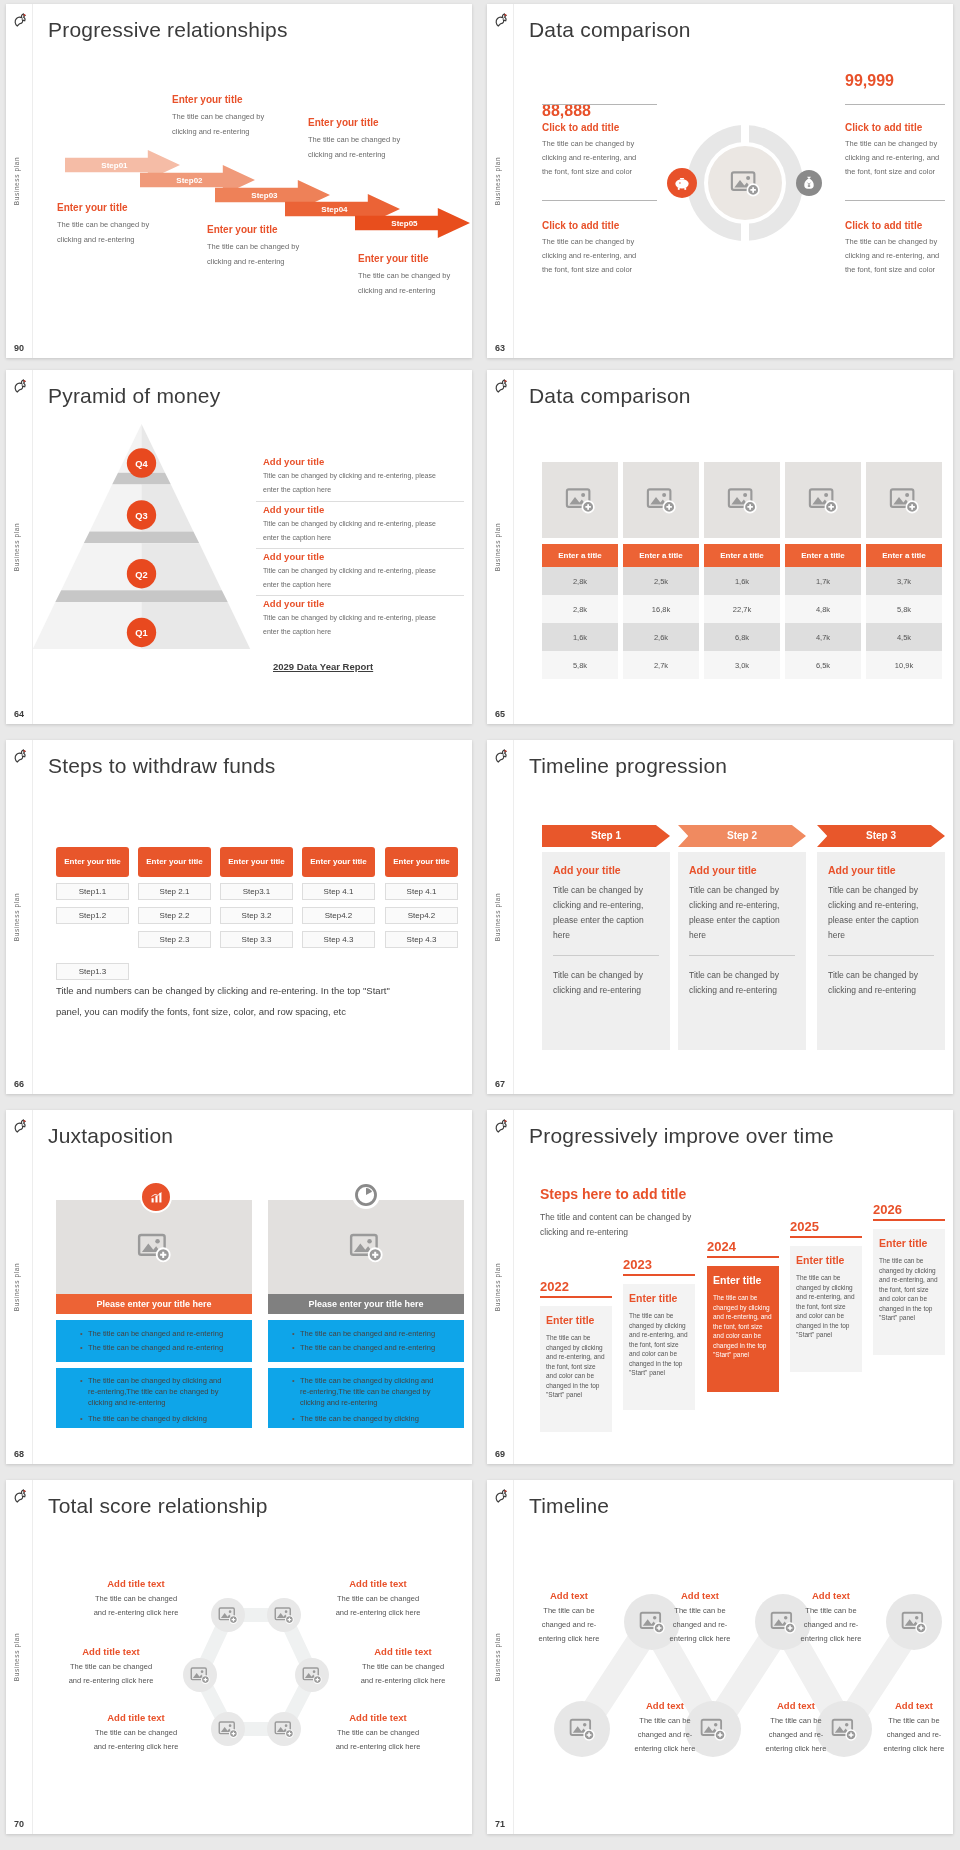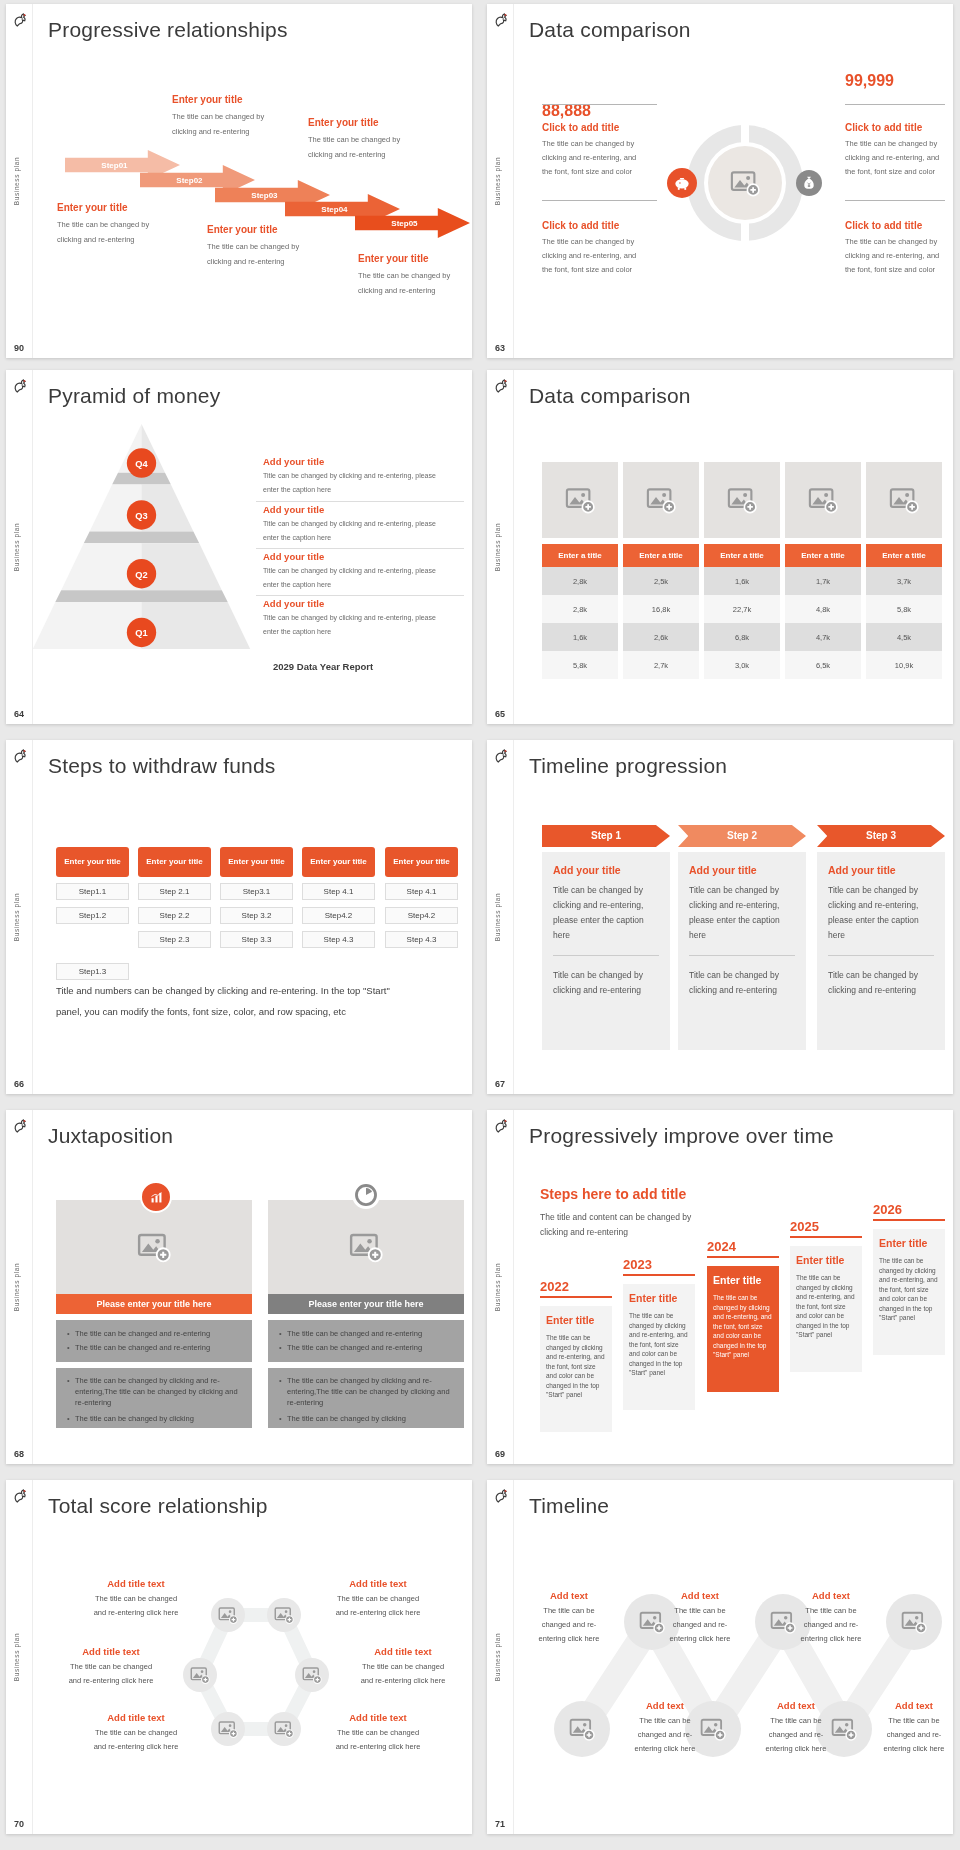--- a/index.html
+++ b/index.html
@@ -30,21 +30,21 @@
   .stp{position:absolute;width:73px;height:17px;background:#fafafa;border:1px solid #ddd;box-sizing:border-box;font-size:8px;color:#444;display:flex;align-items:center;justify-content:center;}
   
   .ban{position:absolute;width:128px;height:22px;color:#fff;font-size:10px;font-weight:700;text-align:center;line-height:22px;}
   .ban-first{clip-path:polygon(0 0,89% 0,100% 50%,89% 100%,0 100%);}
   .ban-next{clip-path:polygon(0 0,89% 0,100% 50%,89% 100%,0 100%,8% 50%);}
   .pan{position:absolute;width:128px;height:198px;background:#efefef;box-sizing:border-box;padding:12px 11px;}
   .pan .ph{font-size:10.5px;font-weight:700;color:#E8512A;margin-bottom:7px;}
   .pan .pb{font-size:8.5px;color:#555;line-height:15px;}
   .pan hr{border:none;border-top:1px solid #ccc;margin:12px 0;}
   
-  .jxbox{position:absolute;background:#a3a3a3;box-sizing:border-box;padding:7px 11px;}
+  .jxbox{position:absolute;background:#0ea5e9;box-sizing:border-box;padding:7px 24px;}
   .bullet{font-size:7.5px;color:#444;line-height:14px;position:relative;padding-left:8px;}
   .bullet::before{content:"•";position:absolute;left:0;color:#555;}
   .bullet2{line-height:11px;margin-bottom:5px;}
   
   .ycol{position:absolute;width:72px;}
   .yr{font-size:13px;font-weight:700;color:#E8512A;margin-bottom:2px;}
   .yline{height:2px;background:#E8512A;margin-bottom:8px;}
   .ybox{background:#f3f3f3;box-sizing:border-box;padding:8px 6px;height:126px;}
   .ybox .yh{font-size:10.5px;font-weight:700;color:#E8512A;margin-bottom:7px;}
   .ybox .yb{font-size:6.5px;color:#555;line-height:9.5px;}
@@ -257,21 +257,21 @@
       <div class="ho" style="font-size:9.5px;">Add your title</div>
       <div class="bl" style="font-size:7px;line-height:14px;margin-top:2px;">Title can be changed by clicking and re-entering, please</div>
       <div class="bl" style="font-size:7px;line-height:14px;">enter the caption here</div>
     </div>
     <div class="a" style="left:250px;top:225px;width:208px;height:1px;background:#ddd;"></div>
     <div class="a" style="left:257px;top:228px;width:205px;">
       <div class="ho" style="font-size:9.5px;">Add your title</div>
       <div class="bl" style="font-size:7px;line-height:14px;margin-top:2px;">Title can be changed by clicking and re-entering, please</div>
       <div class="bl" style="font-size:7px;line-height:14px;">enter the caption here</div>
     </div>
-    <div class="a" style="left:267px;top:291px;font-size:9.5px;font-weight:700;color:#3d3d3d;">2029 Data Year Report</div>
+    <div class="a" style="left:267px;top:291px;font-size:9.5px;font-weight:700;color:#3d3d3d;text-decoration:underline;">2029 Data Year Report</div>
   </div>
 
   <div class="sl" style="left:487px;top:370px;">
     <div class="sline"></div>
     <svg class="logo" xmlns:xlink="http://www.w3.org/1999/xlink">
         <use href="#ic-logo" xlink:href="#ic-logo" width="18" height="18"></use>
       </svg>
     <div class="brand">Business plan</div>
     <div class="num">65</div>
     <div class="stitle">Data comparison</div>

